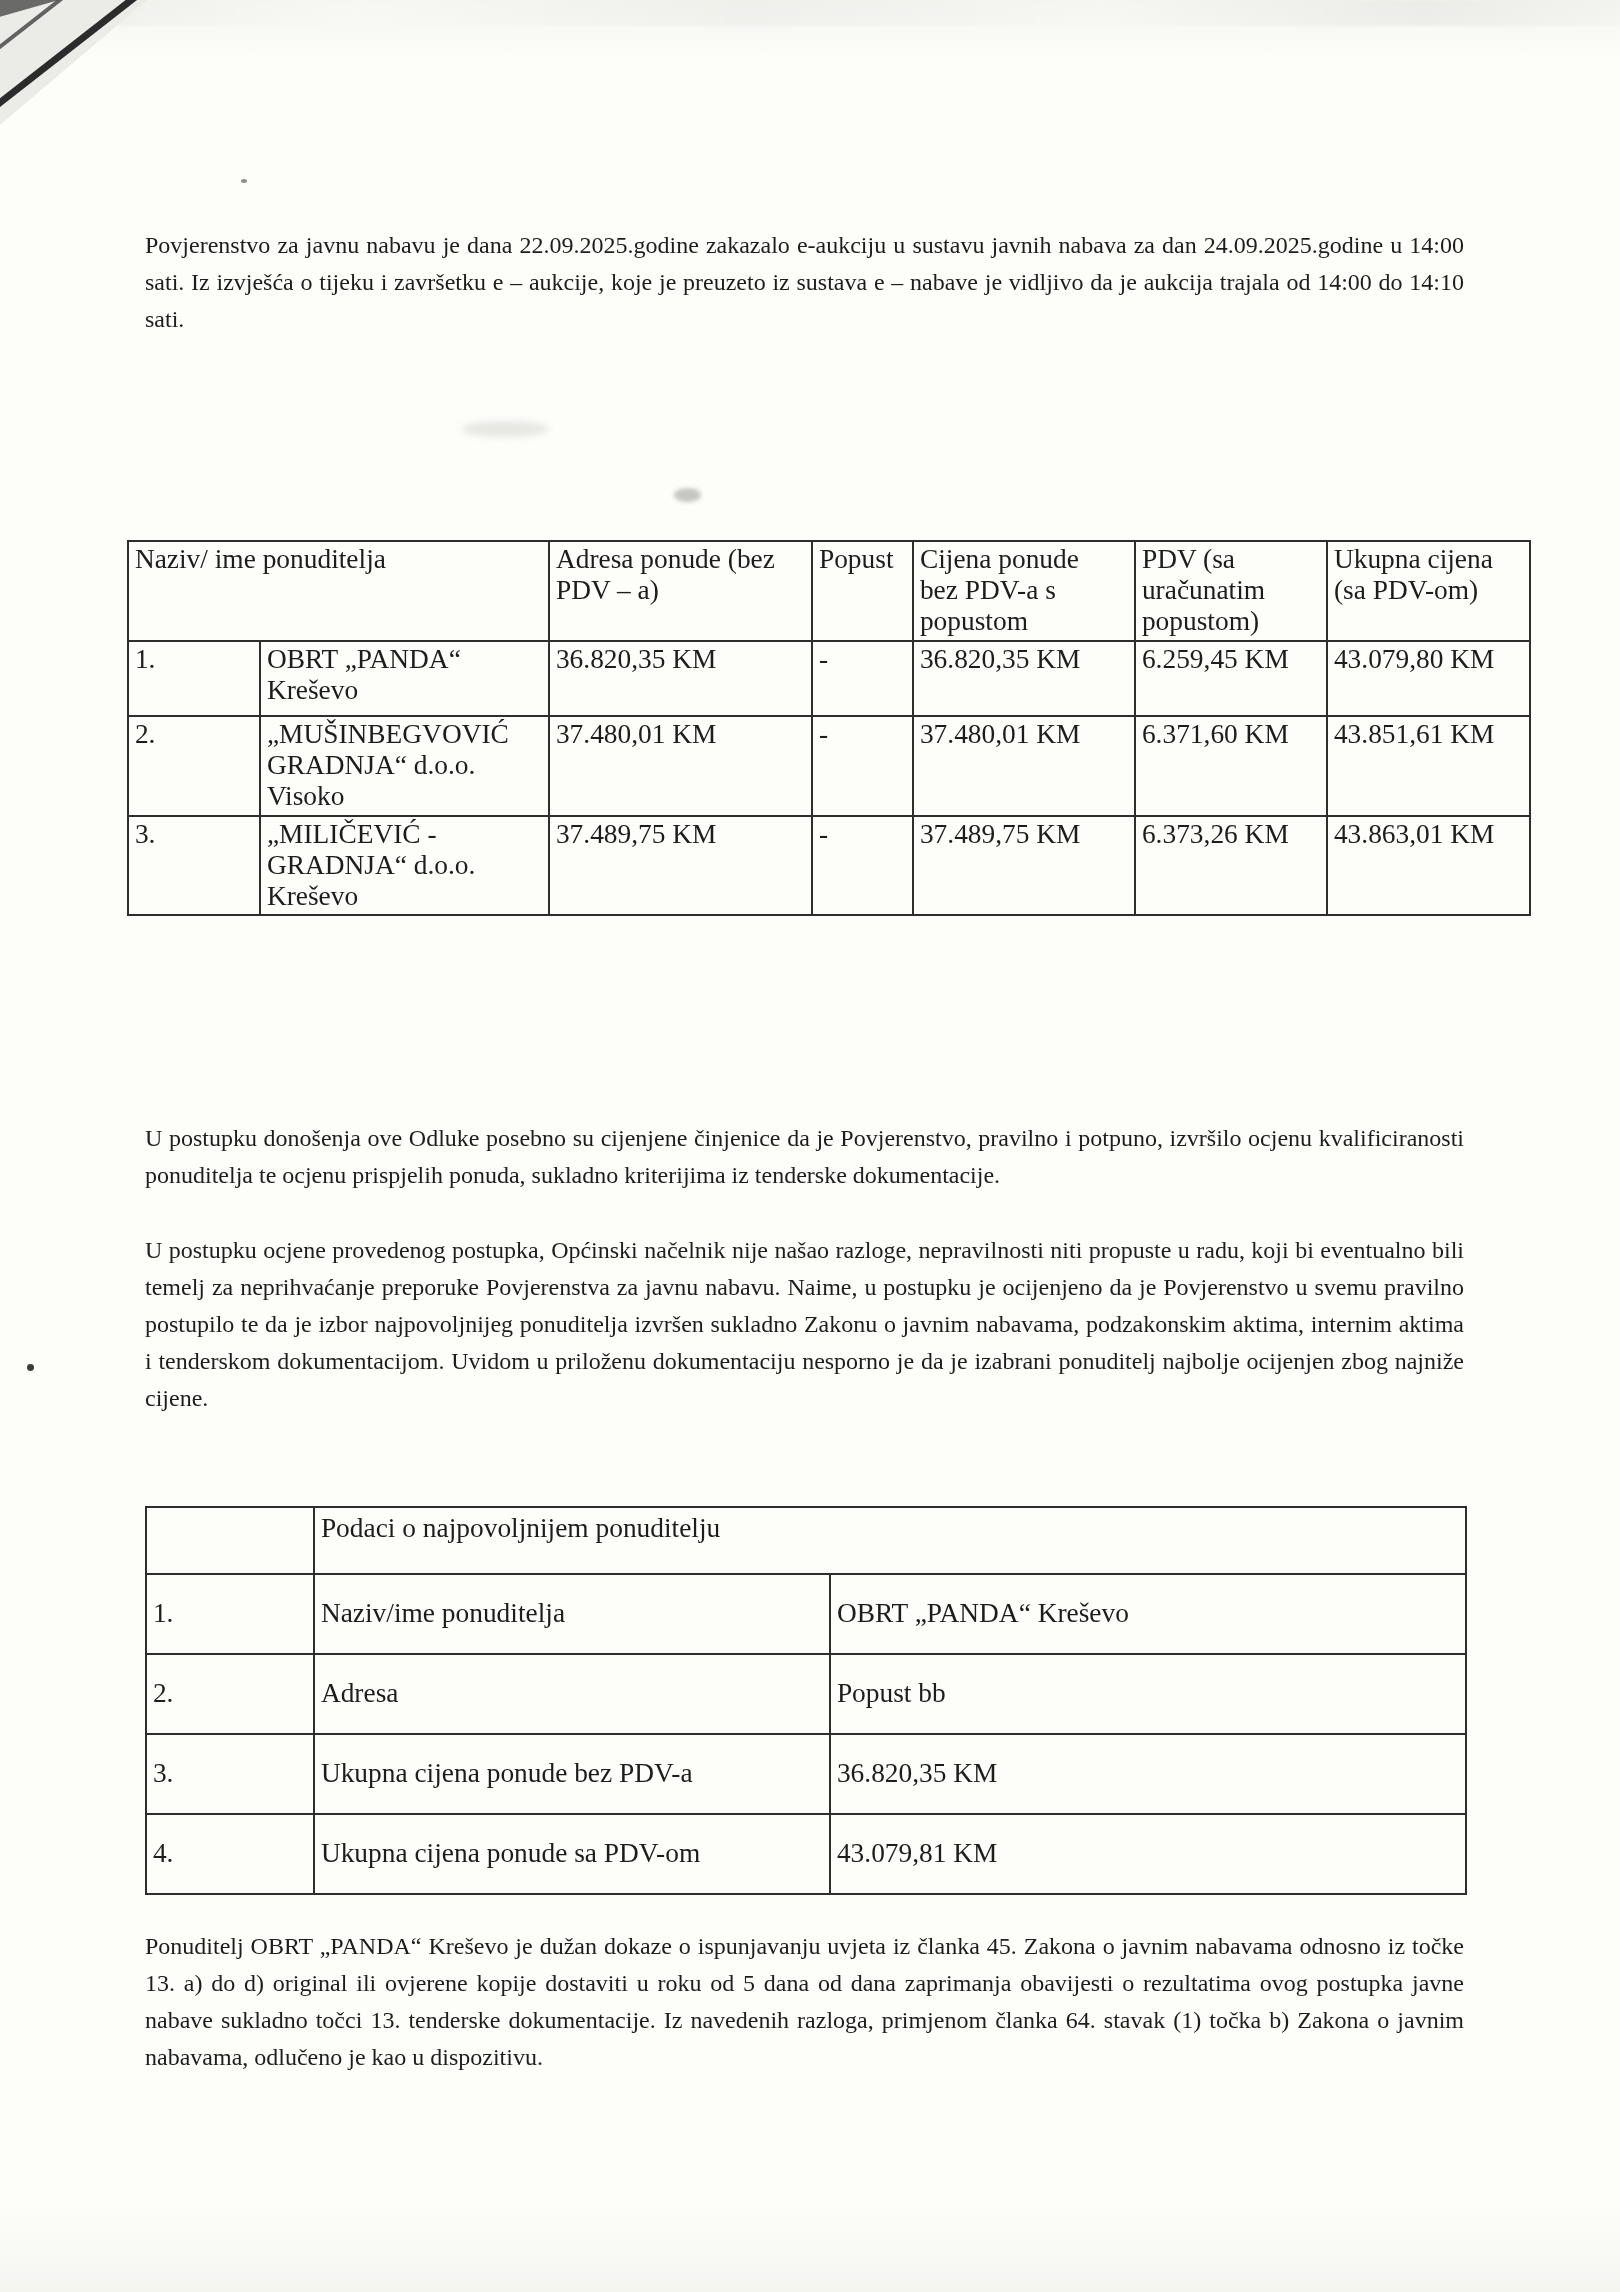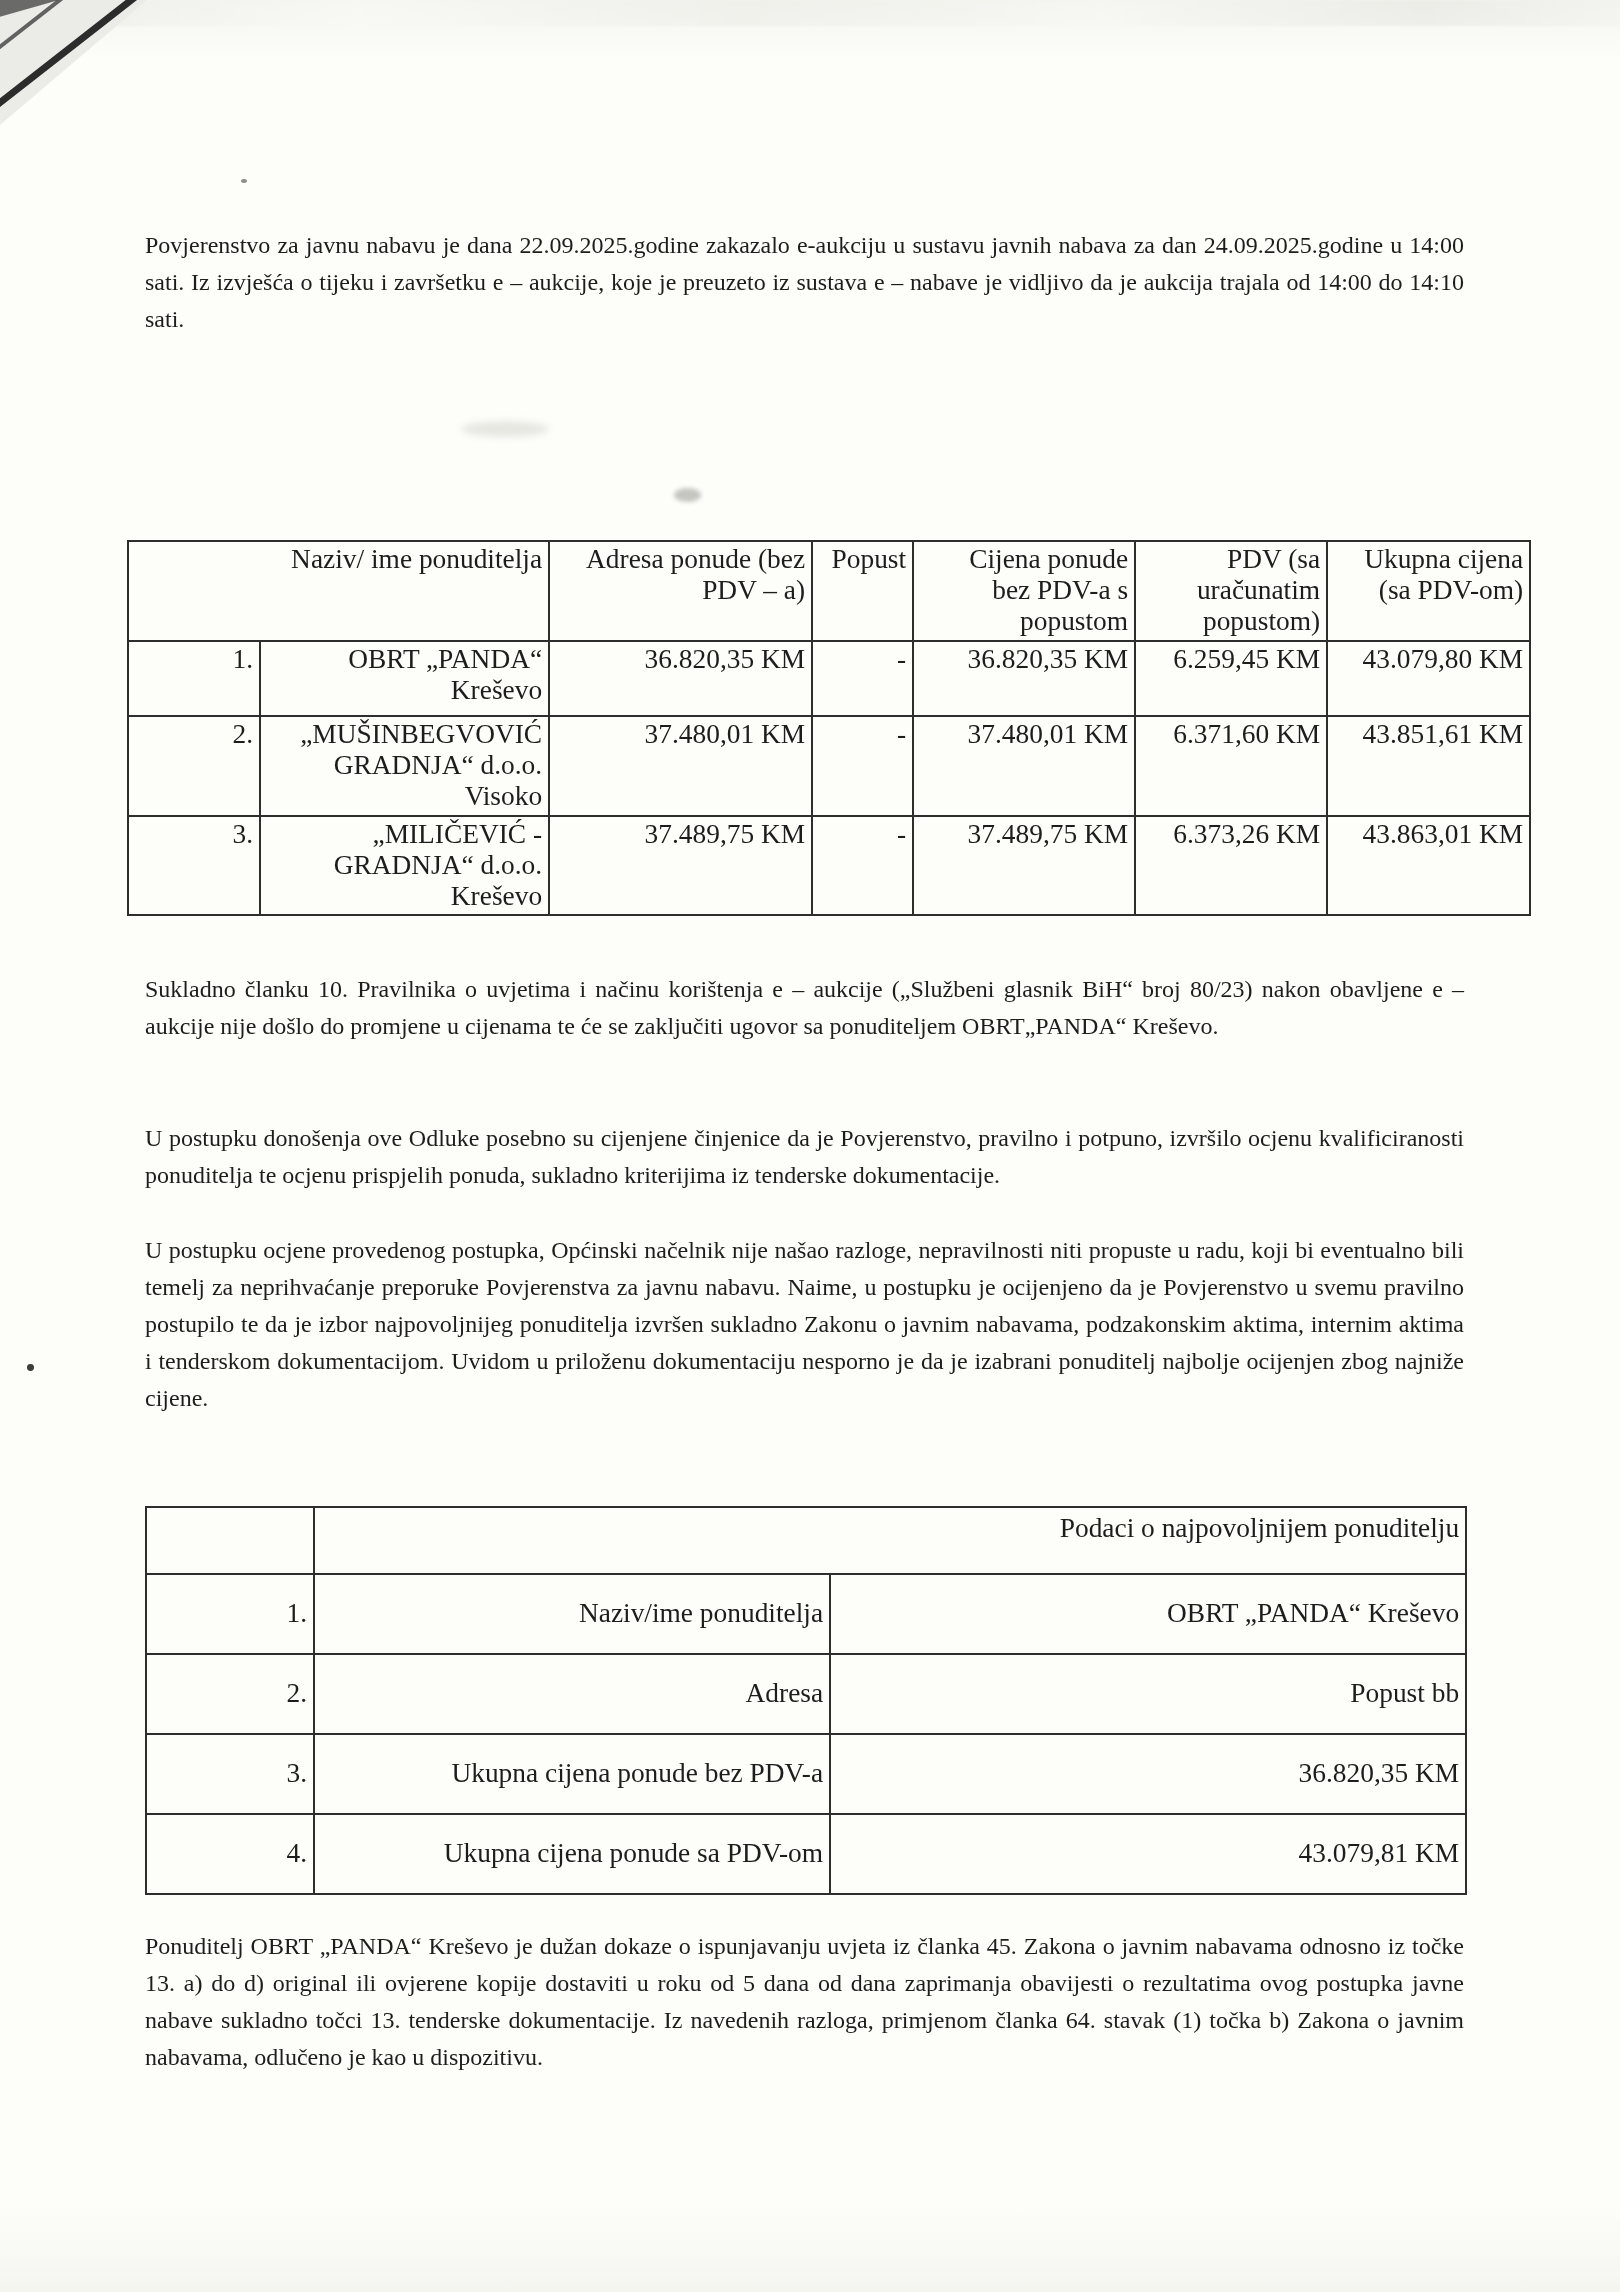--- a/index.html
+++ b/index.html
@@ -32,21 +32,21 @@
     font-size:24px;line-height:37px;text-align:justify;}
   #p1{top:227px}
   #p2{top:363px}
   #p3{top:971px}
   #p4{top:1120px}
   #p5{top:1232px}
   #p6{top:1928px}
   
   table{position:absolute;border-collapse:collapse;table-layout:fixed;
     font-size:27.4px;color:#1d1d1d;}
-  th,td{border:2px solid #2e2e2e;font-weight:normal;text-align:right;
+  th,td{border:2px solid #2e2e2e;font-weight:normal;text-align:left;
     white-space:pre-line;overflow:hidden;}
   .rank-table{left:127px;top:540px;width:1404px;}
   .rank-table th{vertical-align:top;line-height:31px;padding:2px 5.9px;height:94px;}
   .rank-table td{vertical-align:top;line-height:31px;padding:2px 5.9px;}
   .rank-table tr.r1 td{height:69px;}
   .rank-table tr.r2 td{height:94px;}
   .rank-table tr.r3 td{height:86px;}
   .winner-table{left:145px;top:1506px;width:1319px;}
   .winner-table th{vertical-align:top;padding:3.9px 5.9px;height:57px;line-height:33px;}
   .winner-table td{vertical-align:middle;padding:2px 5.9px;height:74px;line-height:33px;}
@@ -123,21 +123,20 @@
 Kreševo</td>
         <td>37.489,75 KM</td>
         <td>-</td>
         <td>37.489,75 KM</td>
         <td>6.373,26 KM</td>
         <td>43.863,01 KM</td>
       </tr>
     </tbody>
   </table>
 
-  <p class="para" id="p3">Sukladno članku 10. Pravilnika o uvjetima i načinu korištenja e – aukcije („Službeni glasnik BiH“ broj 80/23) nakon obavljene e – aukcije nije došlo do promjene u cijenama te će se zaključiti ugovor sa ponuditeljem OBRT„PANDA“ Kreševo.</p>
   <p class="para" id="p4">U postupku donošenja ove Odluke posebno su cijenjene činjenice da je Povjerenstvo, pravilno i potpuno, izvršilo ocjenu kvalificiranosti ponuditelja te ocjenu prispjelih ponuda, sukladno kriterijima iz tenderske dokumentacije.</p>
   <p class="para" id="p5">U postupku ocjene provedenog postupka, Općinski načelnik nije našao razloge, nepravilnosti niti propuste u radu, koji bi eventualno bili temelj za neprihvaćanje preporuke Povjerenstva za javnu nabavu. Naime, u postupku je ocijenjeno da je Povjerenstvo u svemu pravilno postupilo te da je izbor najpovoljnijeg ponuditelja izvršen sukladno Zakonu o javnim nabavama, podzakonskim aktima, internim aktima i tenderskom dokumentacijom. Uvidom u priloženu dokumentaciju nesporno je da je izabrani ponuditelj najbolje ocijenjen zbog najniže cijene.</p>
 
   <table class="winner-table">
     <colgroup>
       <col style="width:168px">
         <col style="width:516px">
         <col style="width:636px">
     </colgroup>
     <thead>

